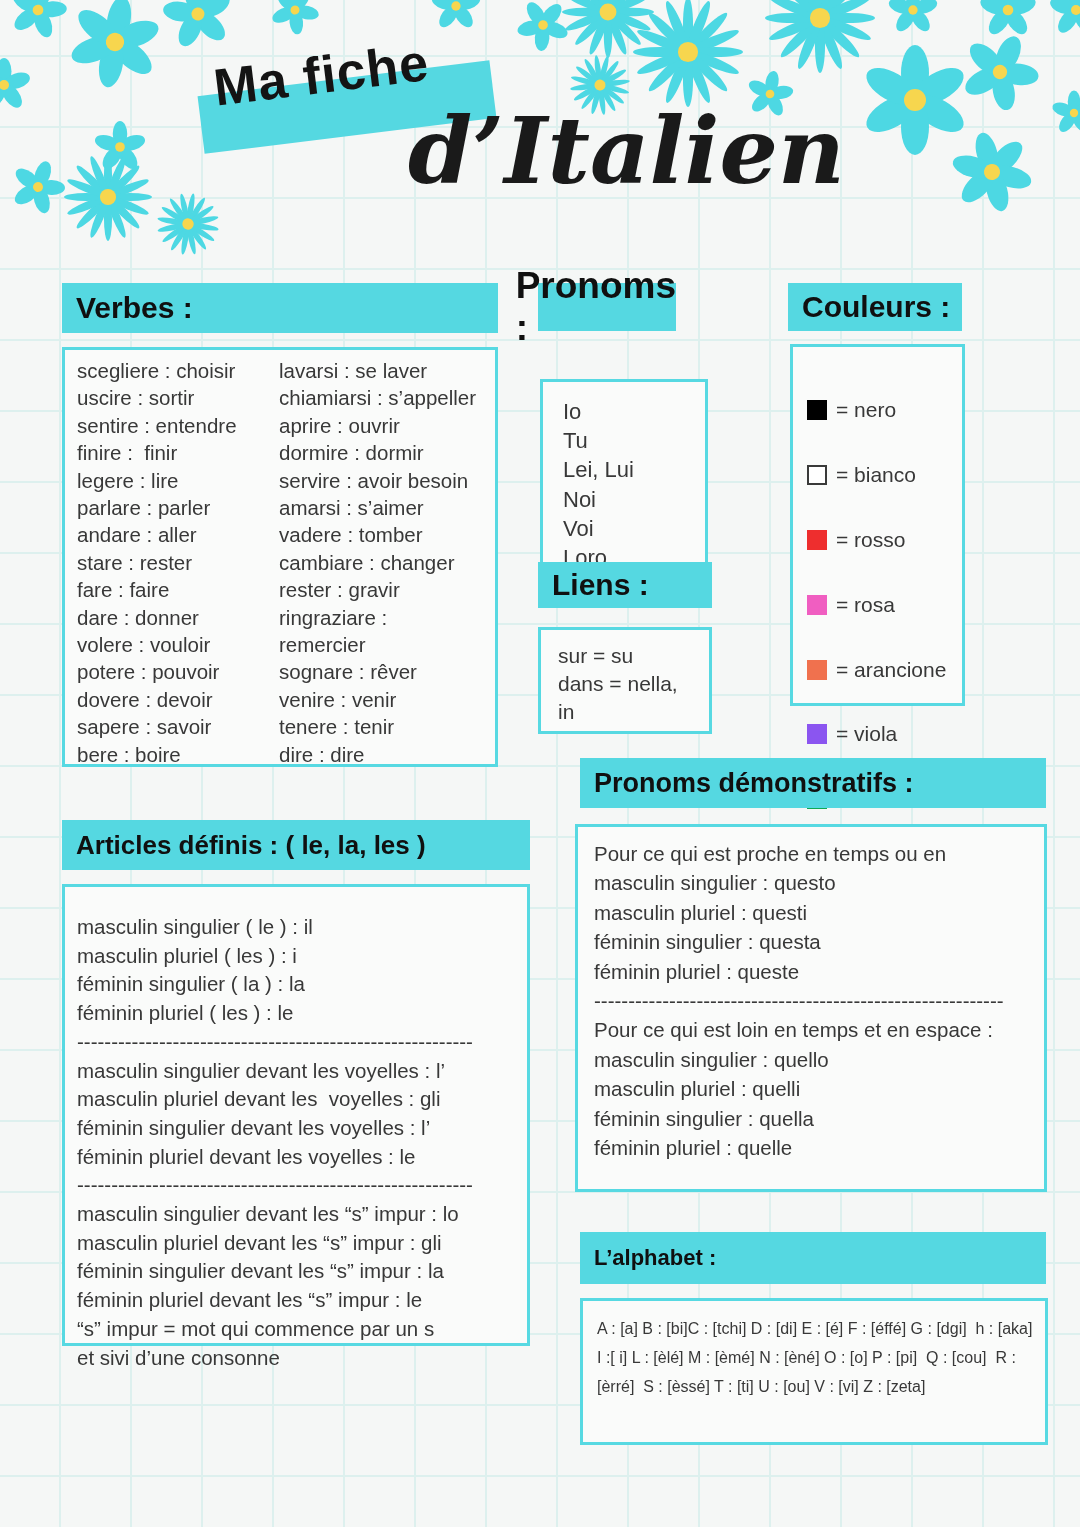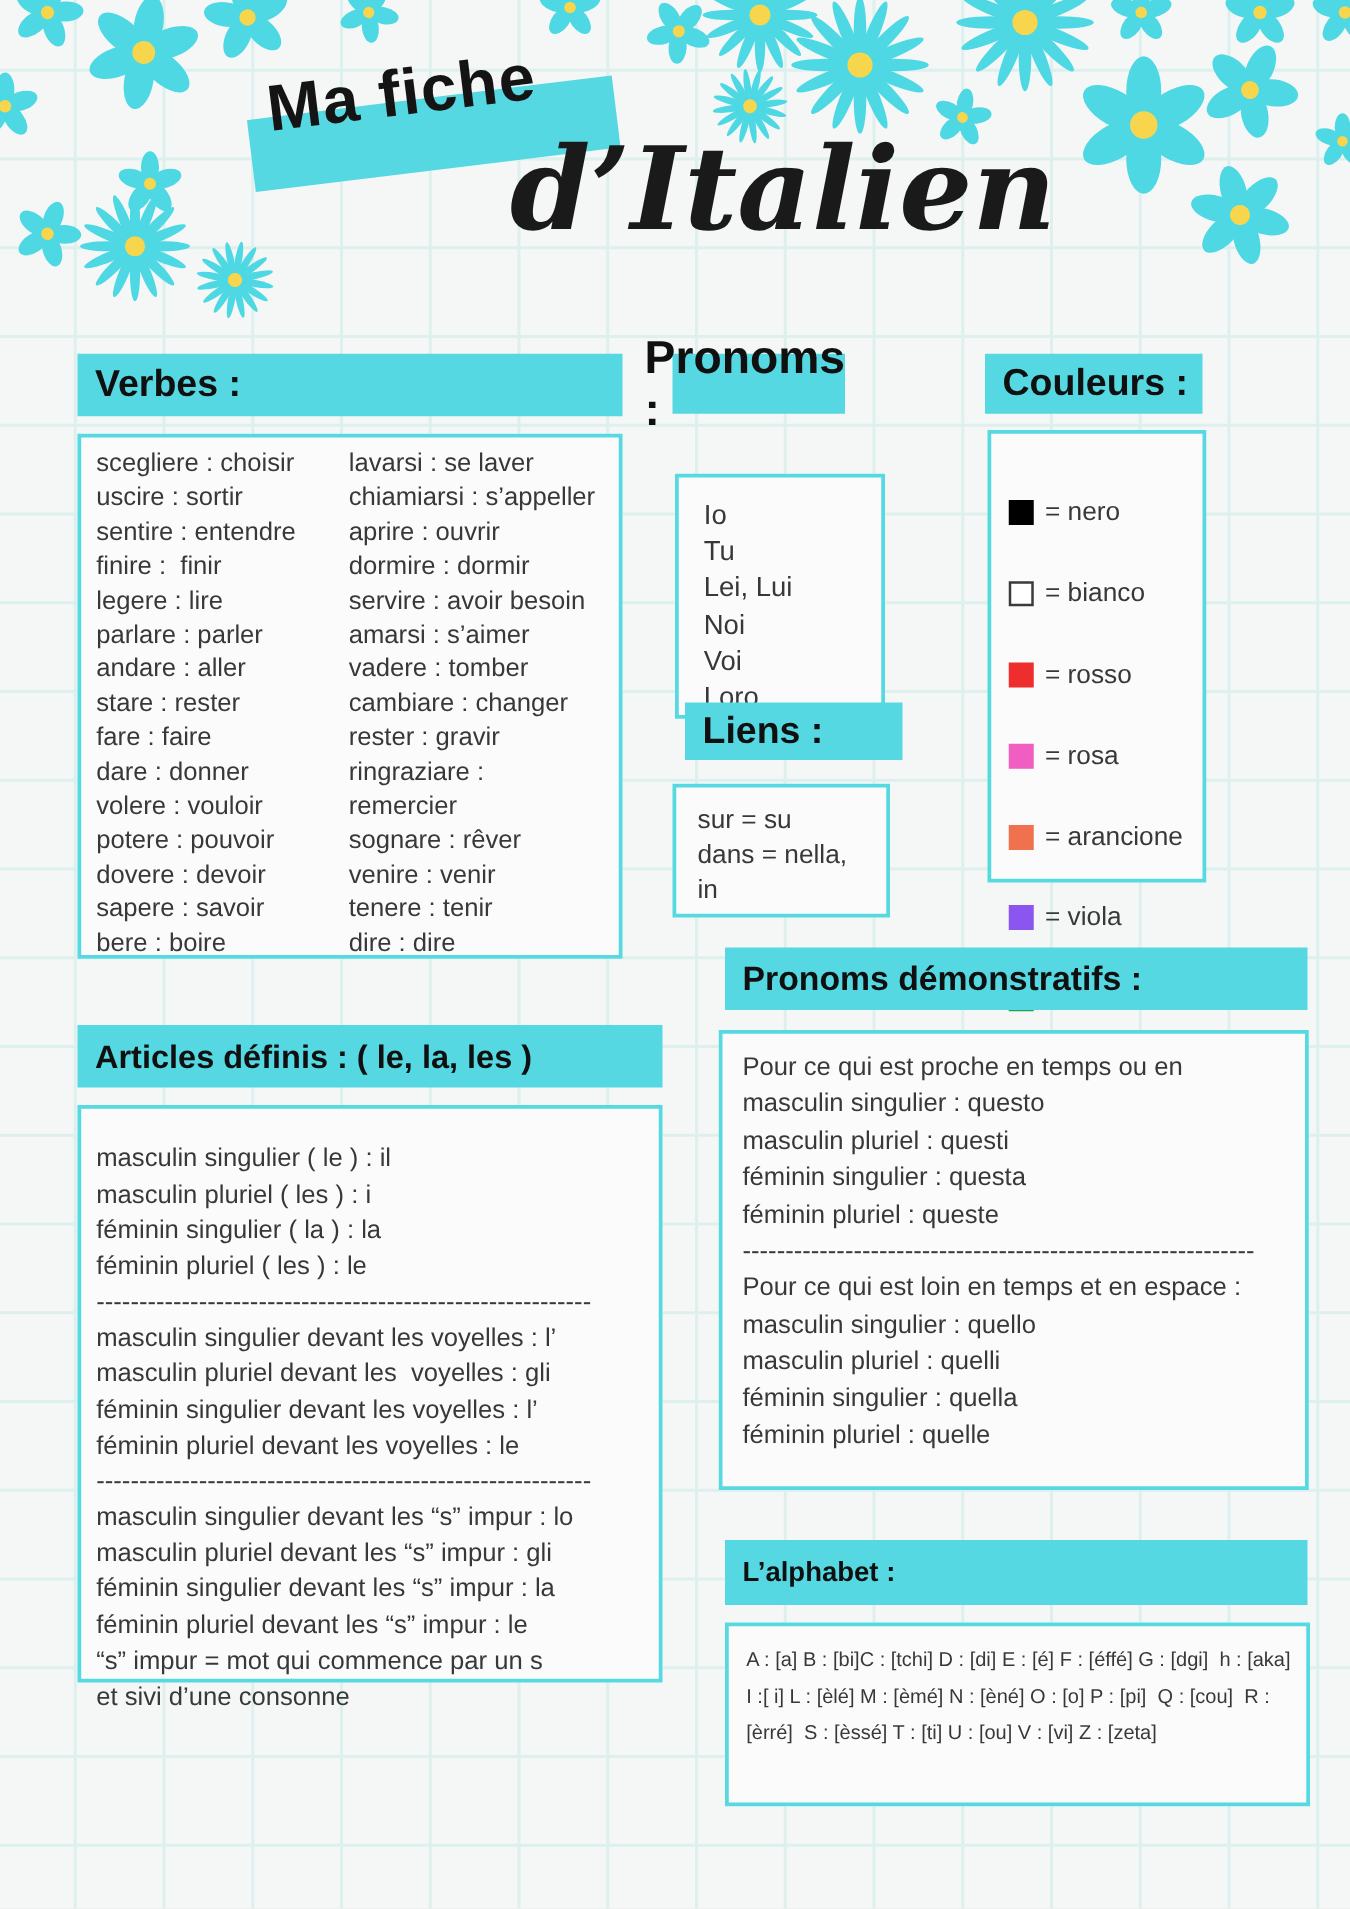--- a/index.html
+++ b/index.html
@@ -49,21 +49,21 @@
   
   .h-pronoms{left:538px;top:283px;width:138px;height:48px;font-size:37px;justify-content:flex-end;}
   .b-pronoms{left:540px;top:342px;width:168px;height:196px;padding:15px 0 0 20px;font-size:22px;margin-top:37px;}
   .b-pronoms .line{line-height:29.2px;}
   
   .h-couleurs{left:788px;top:283px;width:174px;height:48px;font-size:30px;}
   .b-couleurs{left:790px;top:344px;width:175px;height:362px;padding:13px 0 0 14px;font-size:21px;}
   .crow{display:flex;align-items:center;height:28.8px;gap:9px;margin-top:36px;}
   .swatch{width:20px;height:20px;flex:0 0 20px;border:2px solid transparent;}
   
-  .h-liens{left:538px;top:562px;width:174px;height:46px;font-size:30px;margin-left:10px;}
+  .h-liens{left:538px;top:562px;width:174px;height:46px;font-size:30px;}
   .b-liens{left:538px;top:627px;width:174px;height:107px;padding:12px 0 0 17px;font-size:21px;}
   .b-liens .line{line-height:28px;}
   
   .h-articles{left:62px;top:820px;width:468px;height:50px;font-size:26px;}
   .b-articles{left:62px;top:884px;width:468px;height:462px;padding:26px 6px 0 12px;font-size:20.5px;}
   .b-articles .line{line-height:28.7px;}
   
   .h-demo{left:580px;top:758px;width:466px;height:50px;font-size:27px;}
   .b-demo{left:575px;top:824px;width:472px;height:368px;padding:12px 6px 0 16px;font-size:20.5px;}
   .b-demo .line{line-height:29.4px;}

